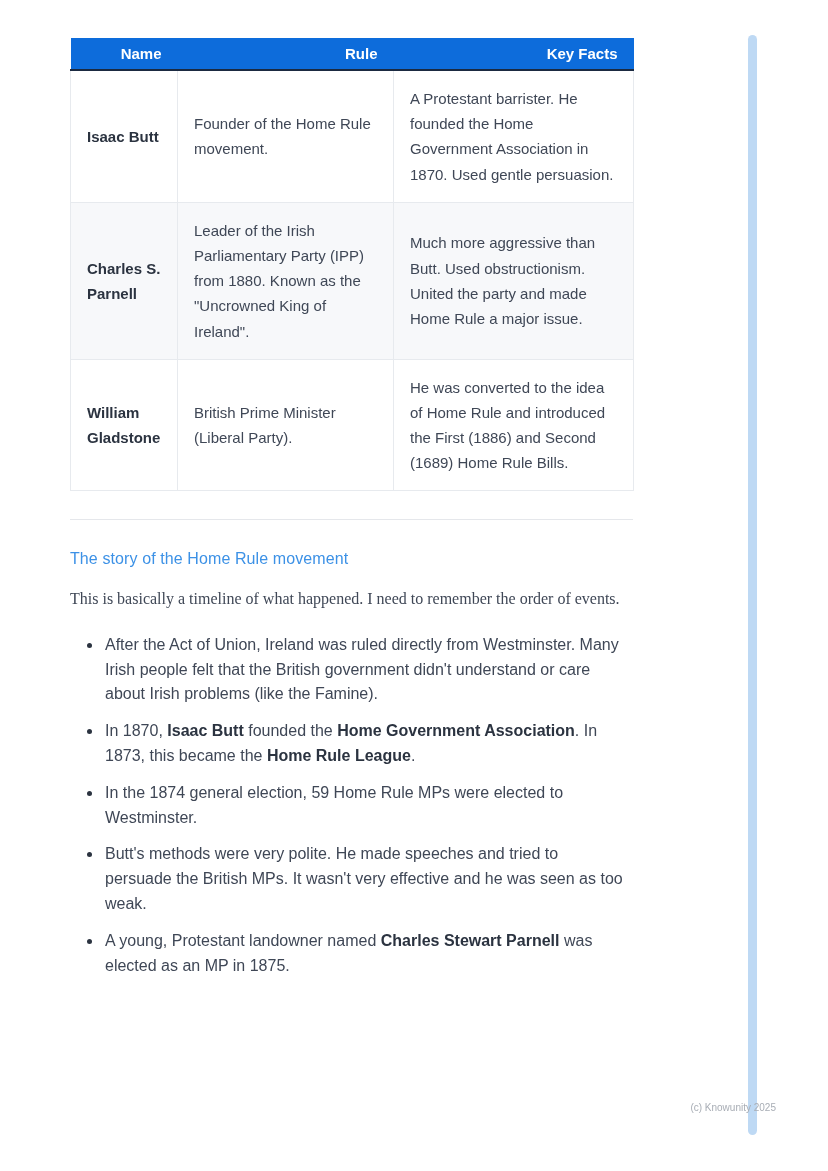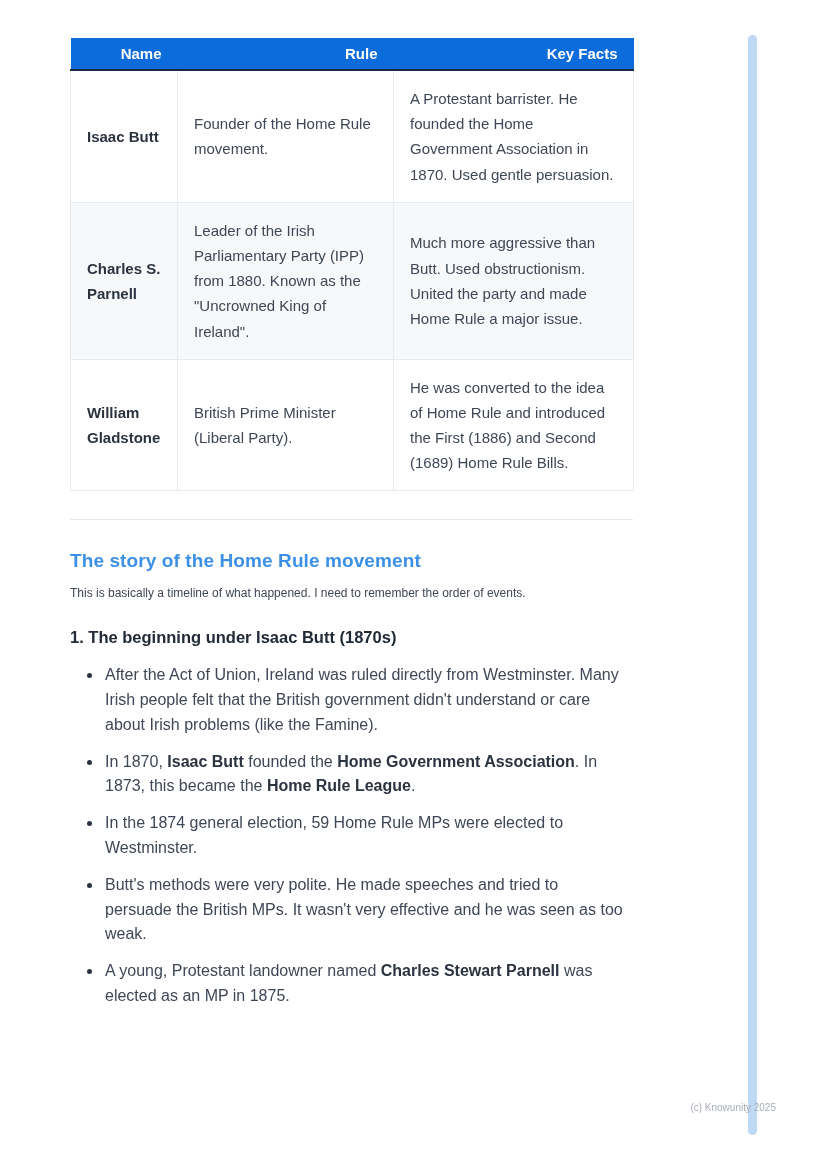--- a/index.html
+++ b/index.html
@@ -54,29 +54,30 @@
   table.people-table tbody tr:nth-child(2) {
     background: #f7f8fa;
   }
   hr.divider {
     border: none;
     border-top: 1px solid #e5e7eb;
     margin: 28px 0 0 0;
   }
   h2.section-title {
     color: var(--accent-blue, #3c91e6);
-    font-size: 19px;
-    font-weight: 700;
-    margin: 30px 0 12px 0;
+    font-size: 16px;
+    font-weight: 400;
+    margin: 30px 0 18px 0;
     letter-spacing: 0.1px;
   }
   p.intro {
-    font-size: 12px;
+    font-size: 16px;
     line-height: 1.65;
     margin: 0 0 20px 0;
+    font-family: Liberation Serif, serif;
   }
   h3.sub-heading {
     font-size: 16.5px;
     font-weight: 700;
     color: #212a36;
     margin: 24px 0 16px 0;
   }
   ul.bullets {
     margin: 8px;
     padding-left: 25px;
@@ -149,21 +150,20 @@
       </tbody>
   </table>
 
   <hr class="divider">
 
   <h2 class="section-title">The story of the Home Rule movement</h2>
 
   <p class="intro">This is basically a timeline of what happened. I need to remember the order of events.</p>
 
   <div id="subsections">
-      <h3 class="sub-heading">1. The beginning under Isaac Butt (1870s)</h3>
       <ul class="bullets">
         <li><span>After the Act of Union, Ireland was ruled directly from Westminster. Many Irish people felt that the British government didn't understand or care about Irish problems (like the Famine).</span></li>
         <li><span>In 1870, </span><span class="b">Isaac Butt</span><span> founded the </span><span class="b">Home Government Association</span><span>. In 1873, this became the </span><span class="b">Home Rule League</span><span>.</span></li>
         <li><span>In the 1874 general election, 59 Home Rule MPs were elected to Westminster.</span></li>
         <li><span>Butt's methods were very polite. He made speeches and tried to persuade the British MPs. It wasn't very effective and he was seen as too weak.</span></li>
       </ul>
       <ul class="bullets">
         <li><span>A young, Protestant landowner named </span><span class="b">Charles Stewart Parnell</span><span> was elected as an MP in 1875.</span></li>
       </ul>
     </div>

